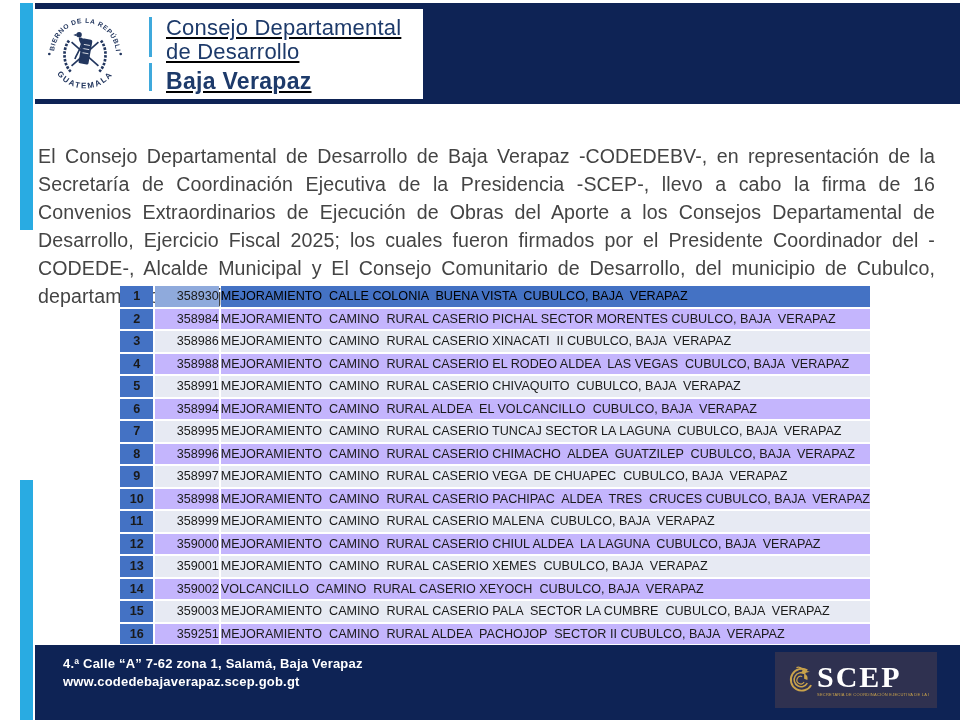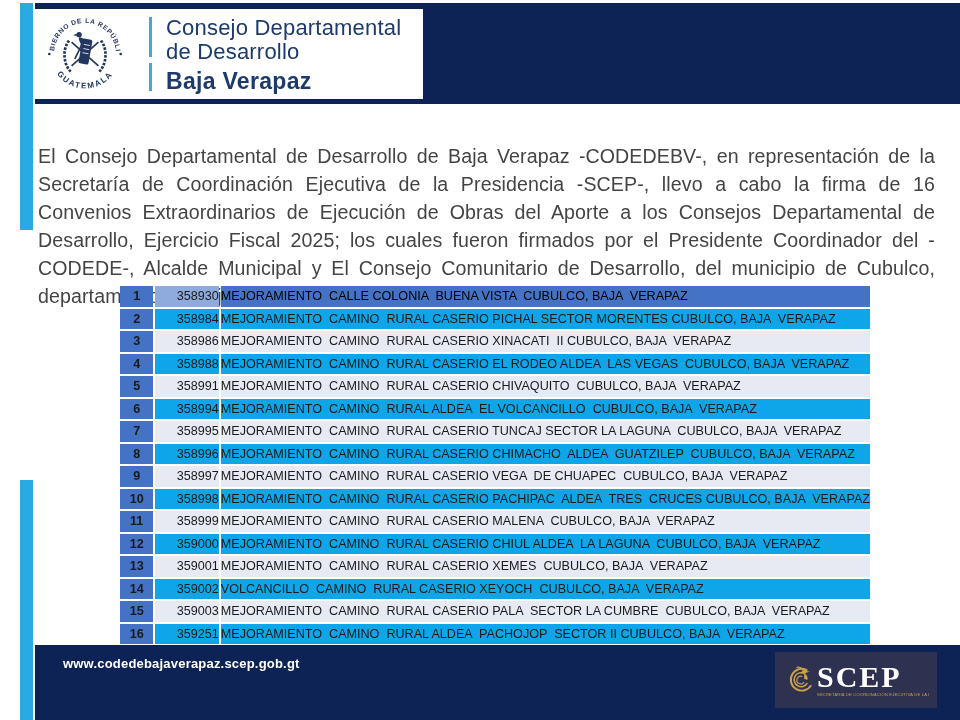--- a/index.html
+++ b/index.html
@@ -11,38 +11,38 @@
   .accent.top{top:3px;height:227px;}
   .accent.bottom{top:480px;height:240px;}
 
   
   .header-band{position:absolute;left:35px;top:3px;width:925px;height:101px;background:#0e2355;}
   .logo-box{position:absolute;left:0;top:6px;width:388px;height:90px;background:#ffffff;
             display:flex;align-items:center;}
   .emblem{width:84px;height:84px;margin-left:8px;flex:0 0 auto;}
   .title-divider{width:3px;height:74px;margin-left:22px;
       background:linear-gradient(to bottom,#3fa9dc 0 54%,#ffffff 54% 62%,#3fa9dc 62% 100%);}
-  .title-block{margin-left:14px;line-height:24px;}
+  .title-block{margin-left:14px;line-height:24px;text-decoration:underline;}
   .title-line{font-size:22px;color:#1d3a6a;letter-spacing:0.2px;}
   .title-region{font-size:23px;color:#1d3a6a;font-weight:bold;margin-top:5px;letter-spacing:0.3px;}
 
   
   .intro{position:absolute;left:38px;top:122px;width:897px;
          font-size:19.6px;line-height:28px;color:#444444;text-align:justify;letter-spacing:0.1px;}
 
   
   .table-wrap{position:absolute;left:118px;top:284px;width:754px;}
   table.projects{border-collapse:separate;border-spacing:2px;width:100%;}
   table.projects td{height:20.5px;font-size:12.6px;color:#1a1a1a;padding:0;vertical-align:middle;}
   td.num{width:34px;background:#4472c4;color:#ffffff;font-weight:bold;text-align:center;font-size:12px;}
   td.code{width:64px;text-align:right;}
   td.desc{padding-left:7px;white-space:pre;overflow:hidden;}
   tr.row-first td.code{background:#8faadc;}
   tr.row-first td.desc{background:#4472c4;color:#000000;}
-  tr.row-shade td.code, tr.row-shade td.desc{background:#0ea5e9;}
+  tr.row-shade td.code, tr.row-shade td.desc{background:#c4b5fd;}
   tr.row-light td.code, tr.row-light td.desc{background:#e7eaf3;}
 
   
   .footer{position:absolute;left:35px;top:645px;width:925px;height:75px;background:#0e2355;}
   .footer-text{position:absolute;left:28px;top:10px;color:#ffffff;font-weight:bold;
                font-size:13px;line-height:18px;letter-spacing:0.2px;}
   .scep-box{position:absolute;right:23px;top:7px;width:162px;height:56px;background:#2f3150;
             display:flex;align-items:center;padding:0 8px;box-sizing:border-box;}
   .scep-text{display:flex;flex-direction:column;margin-left:2px;}
   .scep-acronym{font-family:"Liberation Serif", serif;font-weight:bold;color:#ffffff;
@@ -189,20 +189,21 @@
       <td class="num">16</td>
       <td class="code">359251</td>
       <td class="desc">MEJORAMIENTO  CAMINO  RURAL ALDEA  PACHOJOP  SECTOR II CUBULCO, BAJA  VERAPAZ</td>
     </tr>
         </tbody>
     </table>
   </div>
 
   <div class="footer">
     <div class="footer-text">
+      <div>4.ª Calle “A” 7-62 zona 1, Salamá, Baja Verapaz</div>
       <div>www.codedebajaverapaz.scep.gob.gt</div>
     </div>
 
     <div class="scep-box">
       <svg width="46" height="46" viewBox="0 0 50 50" xmlns="http://www.w3.org/2000/svg">
         <path d="M 38,10 A 17,17 0 1 0 44,33" fill="none" stroke="#c9a24b" stroke-width="3"></path>
         <path d="M 34,15 A 11,11 0 1 0 38,30" fill="none" stroke="#c9a24b" stroke-width="2.4"></path>
         <path d="M 30,19.5 A 6,6 0 1 0 33,28" fill="none" stroke="#c9a24b" stroke-width="1.8"></path>
         <circle cx="33" cy="12" r="3.4" fill="#c9a24b"></circle>
         <polygon points="36,10.5 42,12 36,13.8" fill="#c9a24b"></polygon>

